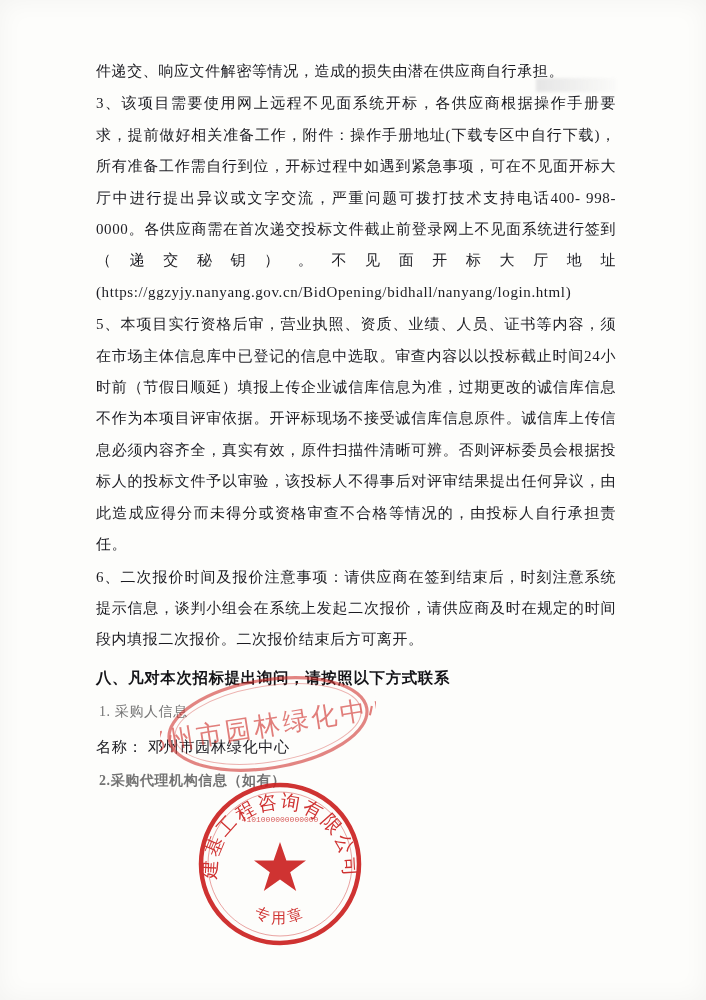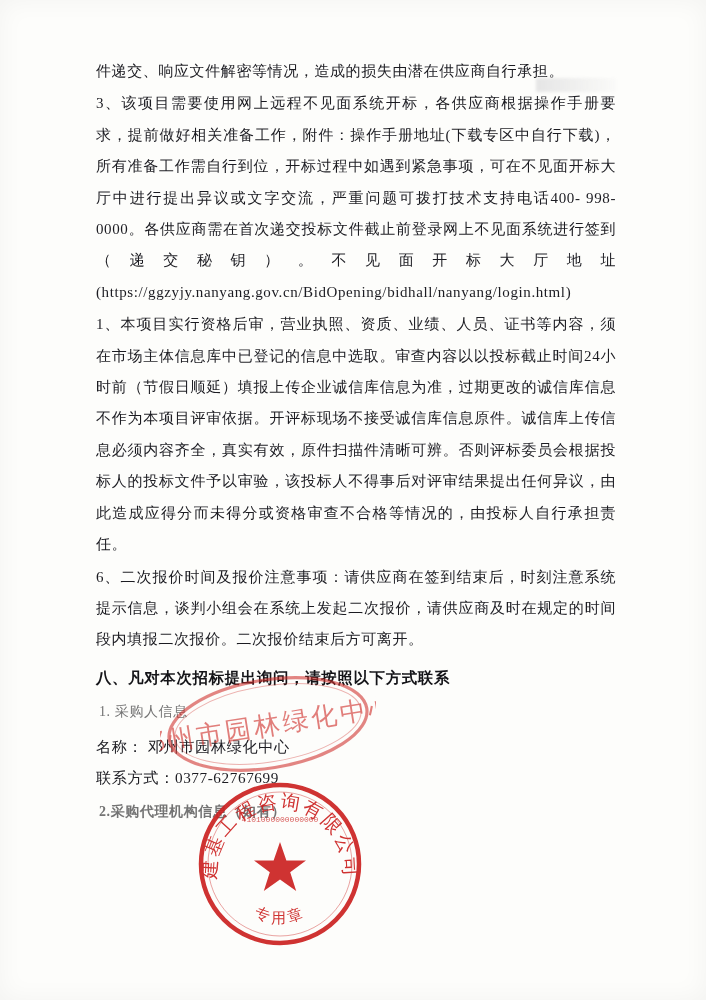--- a/index.html
+++ b/index.html
@@ -109,28 +109,27 @@
 <body>
 
 <div id="page">
 
   <div class="smudge" id="smudge-top"></div>
 
   <div class="doc-body">
 
     <p class="para first">件递交、响应文件解密等情况，造成的损失由潜在供应商自行承担。</p>
     <p class="para">3、该项目需要使用网上远程不见面系统开标，各供应商根据操作手册要求，提前做好相关准备工作，附件：操作手册地址(下载专区中自行下载)，所有准备工作需自行到位，开标过程中如遇到紧急事项，可在不见面开标大厅中进行提出异议或文字交流，严重问题可拨打技术支持电话400- 998-0000。各供应商需在首次递交投标文件截止前登录网上不见面系统进行签到（递交秘钥）。不见面开标大厅地址(https://ggzyjy.nanyang.gov.cn/BidOpening/bidhall/nanyang/login.html)</p>
-    <p class="para">1、本项目实行资格后审，营业执照、资质、业绩、人员、证书等内容，须在市场主体信息库中已登记的信息中选取。审查内容以以投标截止时间24小时前（节假日顺延）填报上传企业诚信库信息为准，过期更改的诚信库信息不作为本项目评审依据。开评标现场不接受诚信库信息原件。诚信库上传信息必须内容齐全，真实有效，原件扫描件清晰可辨。否则评标委员会根据投标人的投标文件予以审验，该投标人不得事后对评审结果提出任何异议，由此造成应得分而未得分或资格审查不合格等情况的，由投标人自行承担责任。</p>
+    <p class="para">5、本项目实行资格后审，营业执照、资质、业绩、人员、证书等内容，须在市场主体信息库中已登记的信息中选取。审查内容以以投标截止时间24小时前（节假日顺延）填报上传企业诚信库信息为准，过期更改的诚信库信息不作为本项目评审依据。开评标现场不接受诚信库信息原件。诚信库上传信息必须内容齐全，真实有效，原件扫描件清晰可辨。否则评标委员会根据投标人的投标文件予以审验，该投标人不得事后对评审结果提出任何异议，由此造成应得分而未得分或资格审查不合格等情况的，由投标人自行承担责任。</p>
     <p class="para">6、二次报价时间及报价注意事项：请供应商在签到结束后，时刻注意系统提示信息，谈判小组会在系统上发起二次报价，请供应商及时在规定的时间段内填报二次报价。二次报价结束后方可离开。</p>
 
     <p class="heading">八、凡对本次招标提出询问，请按照以下方式联系</p>
 
     <p class="sub-label">1. 采购人信息</p>
     <p class="contact-line">名称：  邓州市园林绿化中心</p>
-    <p class="contact-line">联系方式：0377-62767699</p>
 
     <p class="sub-label bold">2.采购代理机构信息（如有）</p>
 
   </div>
 
   <svg class="stamp" id="stamp-oval" viewBox="0 0 216 104">
     <g transform="rotate(-9 108 52)">
       <ellipse cx="108" cy="52" rx="100" ry="44" fill="none" stroke="#cf2e2a" stroke-width="3.2" opacity="0.8"></ellipse>
       <ellipse cx="108" cy="52" rx="94" ry="38" fill="none" stroke="#cf2e2a" stroke-width="1" opacity="0.5"></ellipse>
       <text x="108" y="62" text-anchor="middle" font-family="'Liberation Serif', serif" font-size="26" fill="#cf2e2a" opacity="0.85" letter-spacing="3">邓州市园林绿化中心</text>

